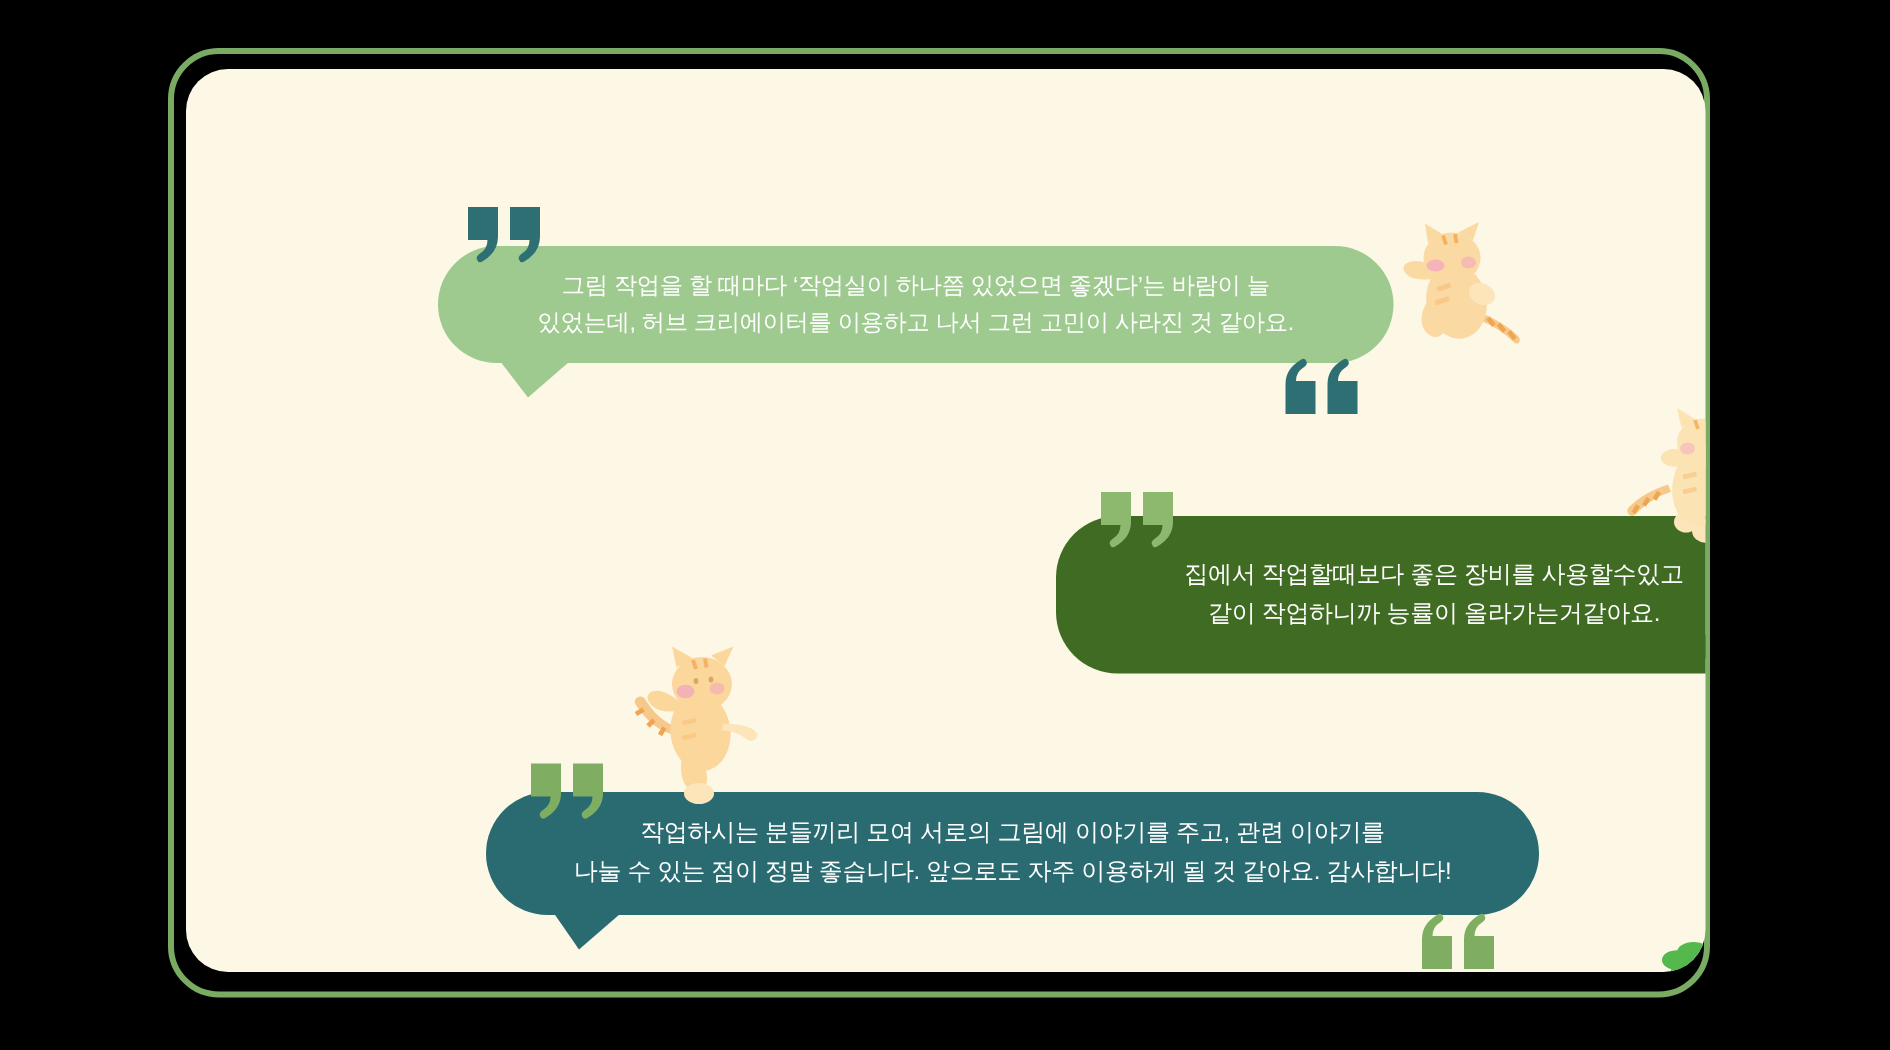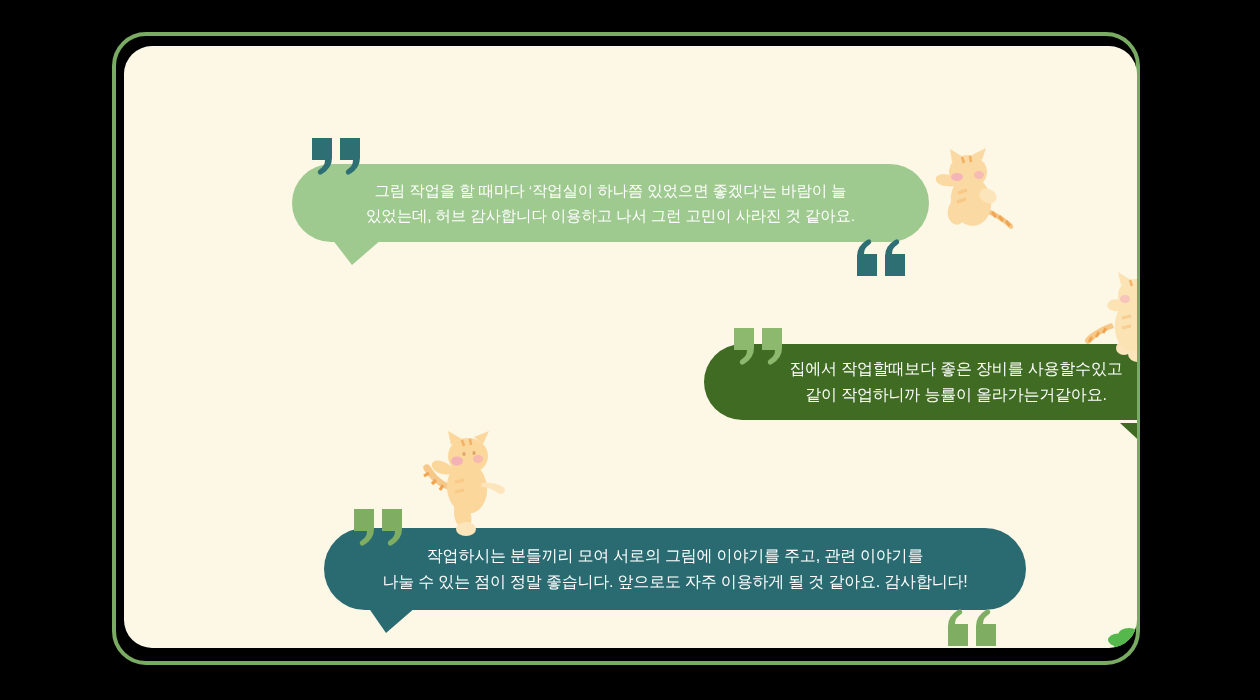--- a/index.html
+++ b/index.html
@@ -91,21 +91,21 @@
     border-left: 20px solid transparent;
     border-right: 30px solid transparent;
     border-top: 26px solid #9ec98f;
   }
 
   
   #bubble2 {
     left: 580px;
     top: 298px;
     width: 504px;
-    height: 76px;
+    height: 105px;
     background: #3f6b22;
     border-radius: 41px;
     color: #ffffff;
     font-size: 16px;
     padding: 16px 26px;
   }
   #tail2 {
     left: 996px;
     top: 377px;
     border-left: 28px solid transparent;
@@ -256,21 +256,21 @@
 
     <span class="qmark" style="left:186px; top:90px;">
       <svg width="54" height="40" viewBox="0 0 54 40">
         <path d="M2 2 h20 v20 q0 10 -10 16 q-3 2 -4 -1 q-1 -2 2 -4 q5 -3 5 -9 h-13 Z" fill="#2d6f73"></path>
         <path d="M30 2 h20 v20 q0 10 -10 16 q-3 2 -4 -1 q-1 -2 2 -4 q5 -3 5 -9 h-13 Z" fill="#2d6f73"></path>
       </svg>
     </span>
 
     <div class="bubble" id="bubble1">
       <span class="txt">그림 작업을 할 때마다 ‘작업실이 하나쯤 있었으면 좋겠다’는 바람이 늘
-있었는데, 허브 감사합니다 이용하고 나서 그런 고민이 사라진 것 같아요.</span>
+있었는데, 허브 크리에이터를 이용하고 나서 그런 고민이 사라진 것 같아요.</span>
     </div>
     <span class="tail" id="tail1"></span>
 
     <span class="qmark" style="left:731px; top:192px;">
       <svg width="54" height="40" viewBox="0 0 54 40">
         <path d="M22 38 h-20 v-20 q0 -10 10 -16 q3 -2 4 1 q1 2 -2 4 q-5 3 -5 9 h13 Z" fill="#2d6f73"></path>
         <path d="M50 38 h-20 v-20 q0 -10 10 -16 q3 -2 4 1 q1 2 -2 4 q-5 3 -5 9 h13 Z" fill="#2d6f73"></path>
       </svg>
     </span>
 

